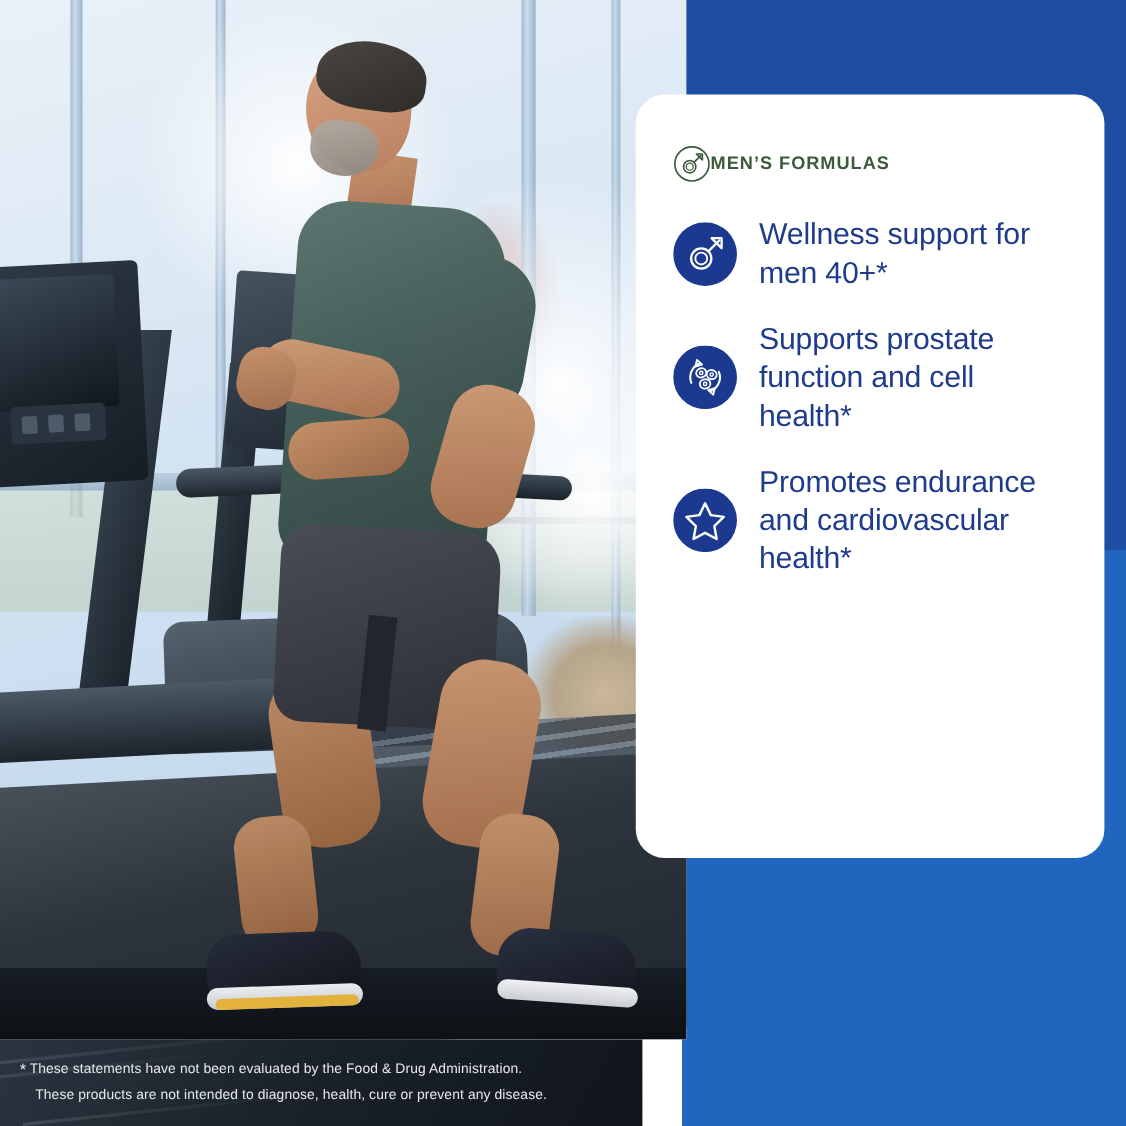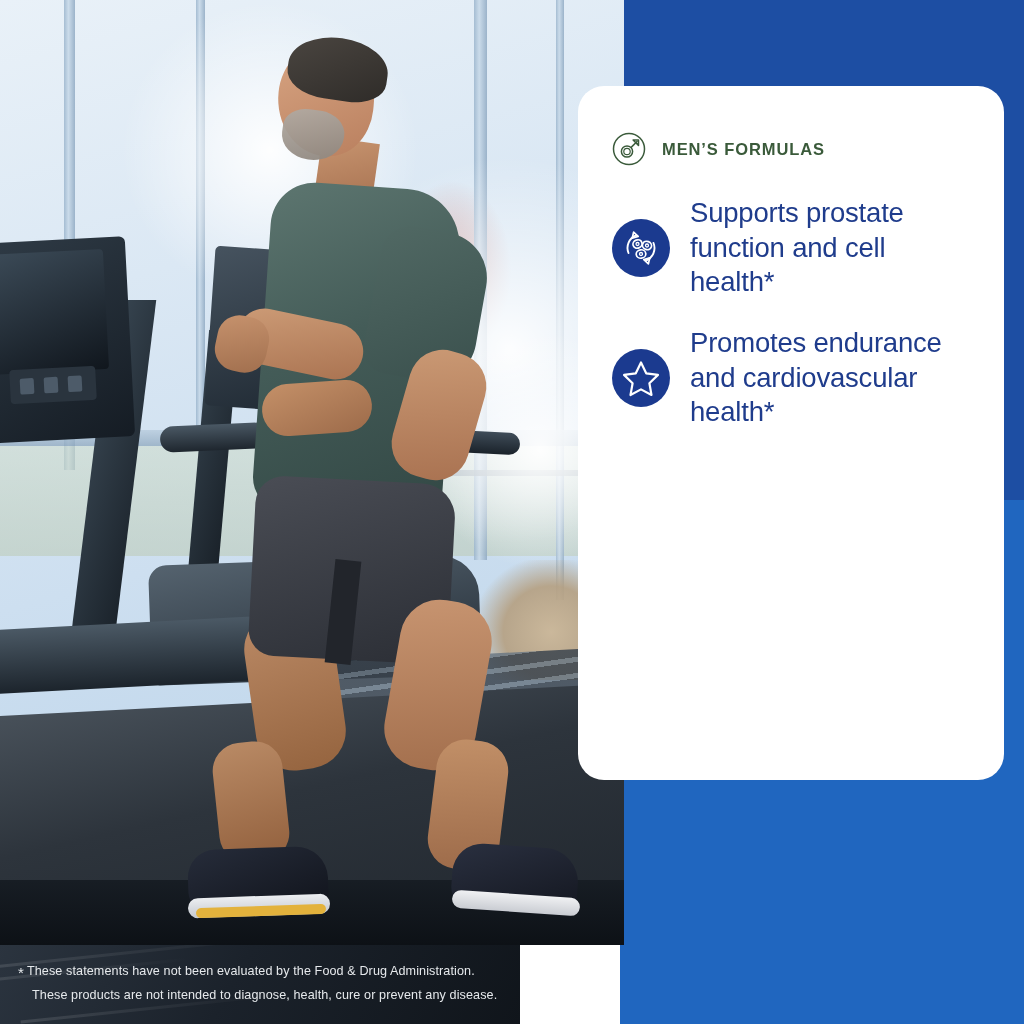--- a/index.html
+++ b/index.html
@@ -243,21 +243,21 @@
     background:linear-gradient(180deg,#eceef1,#c4c8cf);
     border-radius:10px; transform:rotate(-2deg);
   }
   .shoe-back-accent {
     position:absolute; left:196px; top:906px; width:130px; height:10px;
     background:#e3b23c; border-radius:6px; transform:rotate(-2deg);
   }
 
   
   .disclaimer {
-    position:absolute; left:0; top:945px; width:520px; height:79px;
+    position:absolute; left:0; top:945px; width:584px; height:79px;
     background:linear-gradient(120deg,#2b343f 0%,#1b222b 45%,#10151b 100%);
     overflow:hidden;
   }
   .disclaimer .streak {
     position:absolute; background:linear-gradient(90deg,rgba(255,255,255,.12),rgba(255,255,255,0));
     height:3px; transform:rotate(-6deg);
   }
   .s1 { left:-20px; top:6px;  width:300px; }
   .s2 { left:-30px; top:24px; width:220px; }
   .s3 { left:20px;  top:62px; width:260px; }
@@ -271,21 +271,21 @@
     font-size:15px; vertical-align:top; margin-right:3px;
   }
 
   
   .card {
     position:absolute; left:578px; top:86px; width:426px; height:694px;
     background:#ffffff; border-radius:26px;
     padding:46px 34px 0 34px;
   }
 
-  .eyebrow { display:flex; align-items:center; gap:16px; margin-bottom:30px; }
+  .eyebrow { display:flex; align-items:center; gap:0; margin-bottom:30px; }
   .eyebrow-icon { width:34px; height:34px; flex:0 0 34px; }
   .eyebrow-label {
     font-size:16.5px; font-weight:bold; letter-spacing:.9px; color:#3a5a3a;
   }
 
   .title {
     font-size:45px; font-weight:bold; color:#1b3a92;
     letter-spacing:-.6px; line-height:1.05; margin-bottom:30px;
   }
 
@@ -383,20 +383,32 @@
           <line x1="18.9" y1="15.6" x2="25.5" y2="9" stroke="#3a5a3a" stroke-width="1.5"></line>
           <polygon points="26.5,8 26.5,13.4 21.1,8" fill="none" stroke="#3a5a3a" stroke-width="1.5" stroke-linejoin="round"></polygon>
         </svg>
       </span>
       <span class="eyebrow-label">MEN’S FORMULAS</span>
     </div>
 
 
     <div class="benefits">
 
+      <div class="benefit">
+        <span class="benefit-icon">
+          <svg viewBox="0 0 58 58" width="58" height="58">
+            <circle cx="29" cy="29" r="29" fill="#1b3a8f"></circle>
+            <circle cx="25.5" cy="33" r="9.2" fill="none" stroke="#ffffff" stroke-width="2.1"></circle>
+            <circle cx="25.5" cy="33" r="5.4" fill="none" stroke="#ffffff" stroke-width="1.7"></circle>
+            <line x1="32.2" y1="26.3" x2="42.5" y2="16" stroke="#ffffff" stroke-width="2.1"></line>
+            <polygon points="44,14.5 44,23.6 34.9,14.5" fill="none" stroke="#ffffff" stroke-width="2.1" stroke-linejoin="round"></polygon>
+          </svg>
+        </span>
+        <span class="benefit-text">Wellness support for men 40+*</span>
+      </div>
 
       <div class="benefit">
         <span class="benefit-icon">
           <svg viewBox="0 0 58 58" width="58" height="58">
             <circle cx="29" cy="29" r="29" fill="#1b3a8f"></circle>
             <path d="M16.5 34 A13.5 13.5 0 0 1 24 16.4" fill="none" stroke="#ffffff" stroke-width="1.9" stroke-linecap="round"></path>
             <polygon points="21.6,13.2 26.2,17.4 20.2,19.2" fill="none" stroke="#ffffff" stroke-width="1.7" stroke-linejoin="round"></polygon>
             <path d="M41.5 24 A13.5 13.5 0 0 1 34 41.6" fill="none" stroke="#ffffff" stroke-width="1.9" stroke-linecap="round"></path>
             <polygon points="36.4,44.8 31.8,40.6 37.8,38.8" fill="none" stroke="#ffffff" stroke-width="1.7" stroke-linejoin="round"></polygon>
             <ellipse cx="25.5" cy="25" rx="4.6" ry="4.1" fill="none" stroke="#ffffff" stroke-width="1.7" transform="rotate(-20 25.5 25)"></ellipse>

